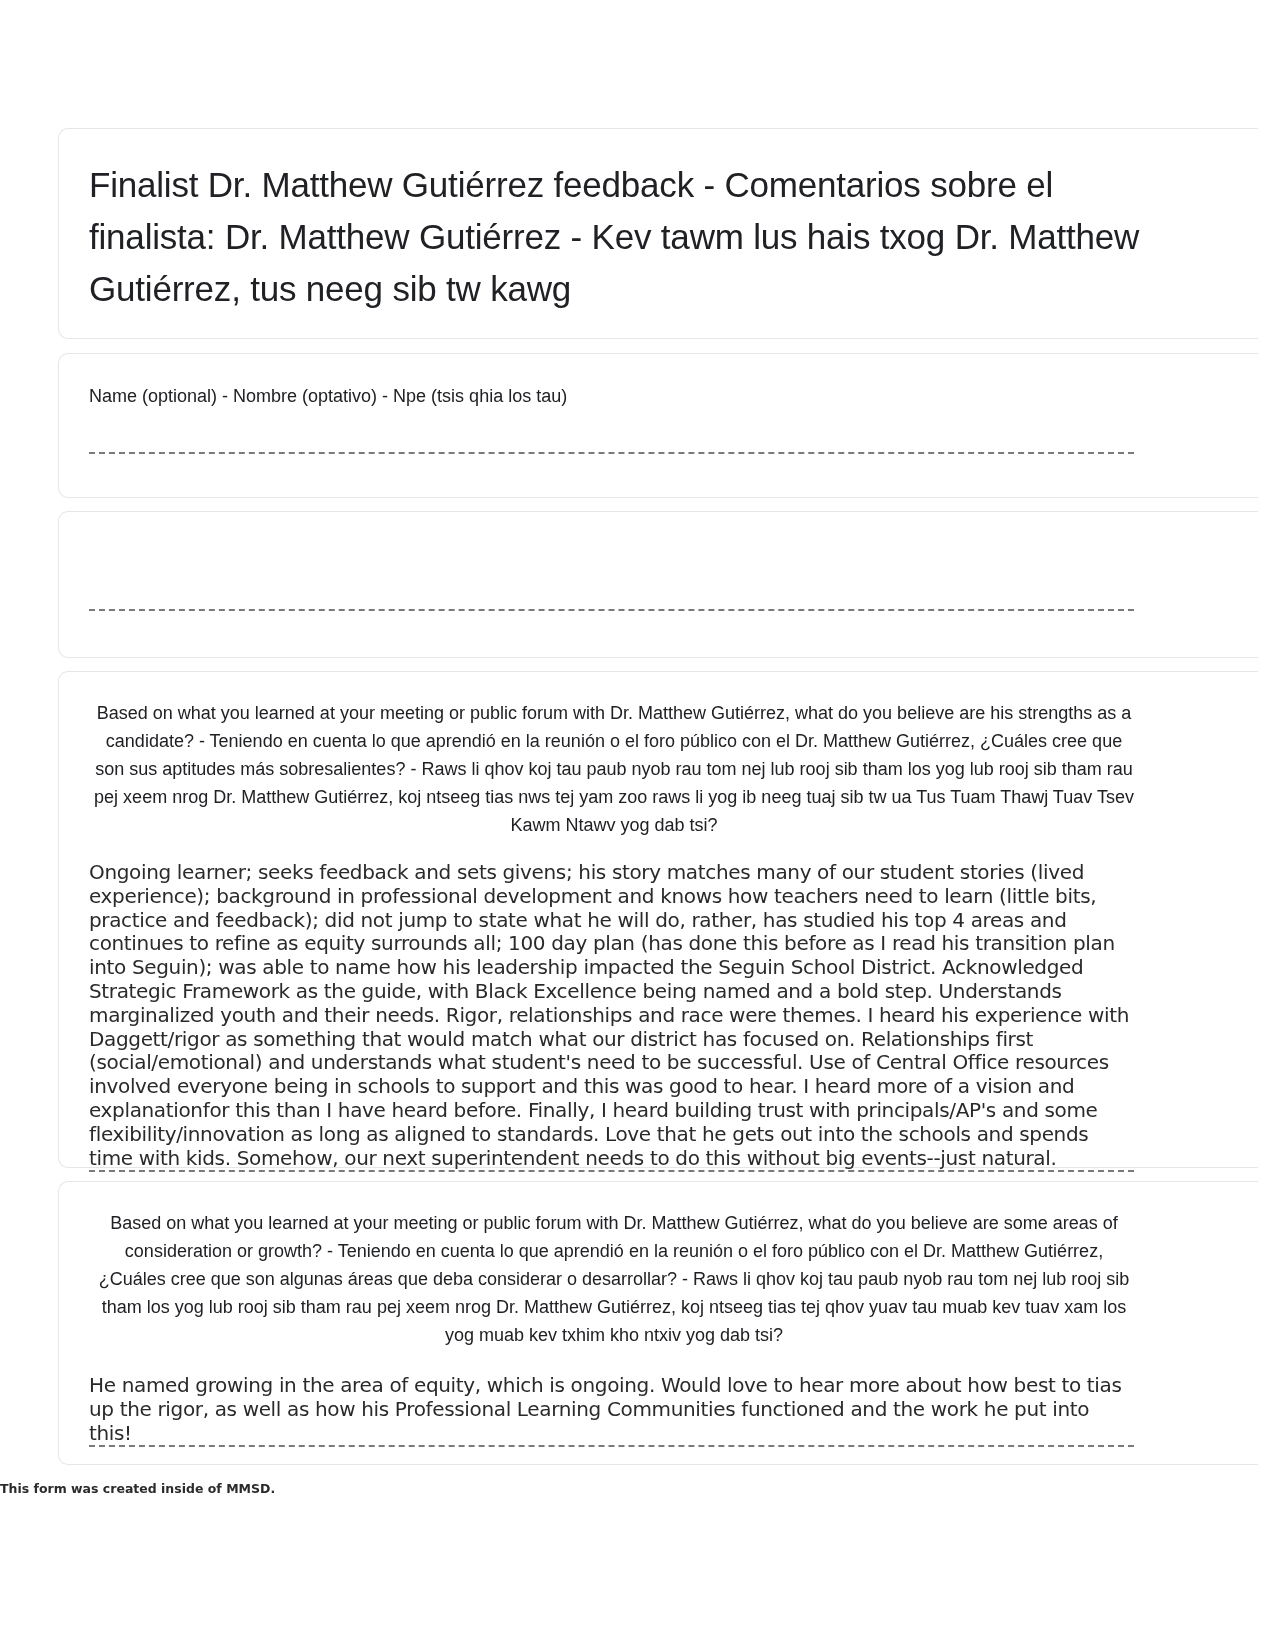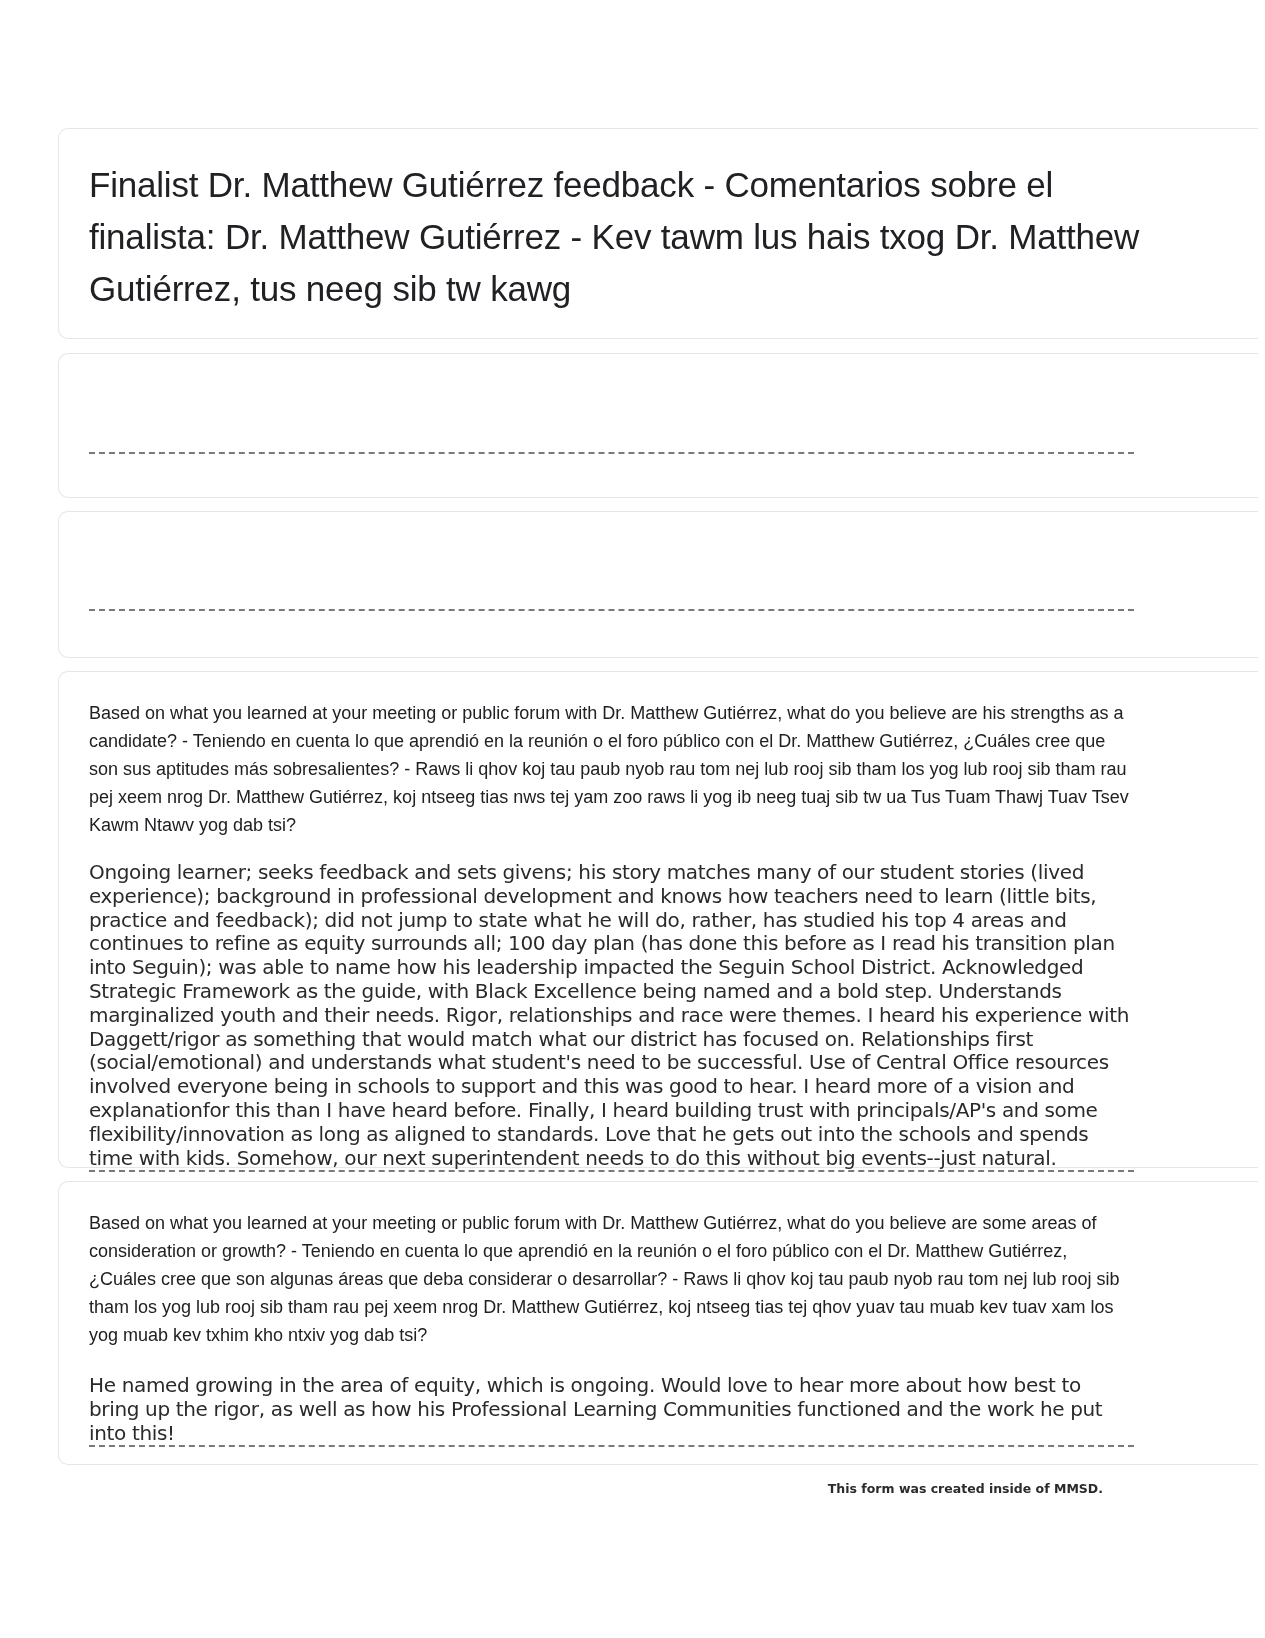--- a/index.html
+++ b/index.html
@@ -68,20 +68,21 @@
     .card-email .answer-line { top: 97px; }
 
     .question {
       position: absolute;
       left: 30px;
       width: 1050px;
       margin: 0;
       font-size: 18px;
       line-height: 28px;
       color: #202124;
+      text-align: center;
     }
     .card-strengths .question { top: 27px; }
     .card-growth .question { top: 27px; }
 
     .answer {
       position: absolute;
       left: 30px;
       width: 1045px;
       margin: 0;
       font-family: "DejaVu Sans", sans-serif;
@@ -93,45 +94,46 @@
       padding-bottom: 0px;
     }
     .card-strengths .answer { top: 189px; }
     .card-growth .answer { top: 192px; }
 
     .footer {
       position: absolute;
       top: 1481px;
       left: 0;
       width: 1103px;
-      text-align: right;
+      text-align: left;
       font-family: "DejaVu Sans", sans-serif;
       font-size: 12.5px;
       font-weight: bold;
       color: #2b2b2b;
     }
   </style>
 </head>
 <body>
 
 <div class="card card-title">
   <h1 class="page-title">Finalist Dr. Matthew Gutiérrez feedback - Comentarios sobre el finalista: Dr. Matthew Gutiérrez - Kev tawm lus hais txog Dr. Matthew Gutiérrez, tus neeg sib tw kawg</h1>
 </div>
 
 <div class="card card-name">
+  <p class="field-label">Name (optional) - Nombre (optativo) - Npe (tsis qhia los tau)</p>
   <div class="answer-line"></div>
 </div>
 
 <div class="card card-email">
   <div class="answer-line"></div>
 </div>
 
 <div class="card card-strengths">
   <p class="question">Based on what you learned at your meeting or public forum with Dr. Matthew Gutiérrez, what do you believe are his strengths as a candidate? - Teniendo en cuenta lo que aprendió en la reunión o el foro público con el Dr. Matthew Gutiérrez, ¿Cuáles cree que son sus aptitudes más sobresalientes? - Raws li qhov koj tau paub nyob rau tom nej lub rooj sib tham los yog lub rooj sib tham rau pej xeem nrog Dr. Matthew Gutiérrez, koj ntseeg tias nws tej yam zoo raws li yog ib neeg tuaj sib tw ua Tus Tuam Thawj Tuav Tsev Kawm Ntawv yog dab tsi?</p>
   <p class="answer">Ongoing learner; seeks feedback and sets givens; his story matches many of our student stories (lived experience); background in professional development and knows how teachers need to learn (little bits, practice and feedback); did not jump to state what he will do, rather, has studied his top 4 areas and continues to refine as equity surrounds all; 100 day plan (has done this before as I read his transition plan into Seguin); was able to name how his leadership impacted the Seguin School District.  Acknowledged Strategic Framework as the guide, with Black Excellence being named and a bold step.  Understands marginalized youth and their needs.  Rigor, relationships and race were themes. I heard his experience with Daggett/rigor as something that would match what our district has focused on.  Relationships first (social/emotional) and understands what student's need to be successful.  Use of Central Office resources involved everyone being in schools to support and this was good to hear.  I heard more of a vision and explanationfor this than I have heard before. Finally, I heard building trust with principals/AP's and some flexibility/innovation as long as aligned to standards. Love that he gets out into the schools and spends time with kids.  Somehow, our next superintendent needs to do this without big events--just natural.</p>
 </div>
 
 <div class="card card-growth">
   <p class="question">Based on what you learned at your meeting or public forum with Dr. Matthew Gutiérrez, what do you believe are some areas of consideration or growth? - Teniendo en cuenta lo que aprendió en la reunión o el foro público con el Dr. Matthew Gutiérrez, ¿Cuáles cree que son algunas áreas que deba considerar o desarrollar? - Raws li qhov koj tau paub nyob rau tom nej lub rooj sib tham los yog lub rooj sib tham rau pej xeem nrog Dr. Matthew Gutiérrez, koj ntseeg tias tej qhov yuav tau muab kev tuav xam los yog muab kev txhim kho ntxiv yog dab tsi?</p>
-  <p class="answer">He named growing in the area of equity, which is ongoing.  Would love to hear more about how best to bring up the rigor, as well as how his Professional Learning Communities functioned and the work he put into this!</p>
+  <p class="answer">He named growing in the area of equity, which is ongoing.  Would love to hear more about how best to tias up the rigor, as well as how his Professional Learning Communities functioned and the work he put into this!</p>
 </div>
 
 <div class="footer">This form was created inside of MMSD.</div>
 
 </body></html>

